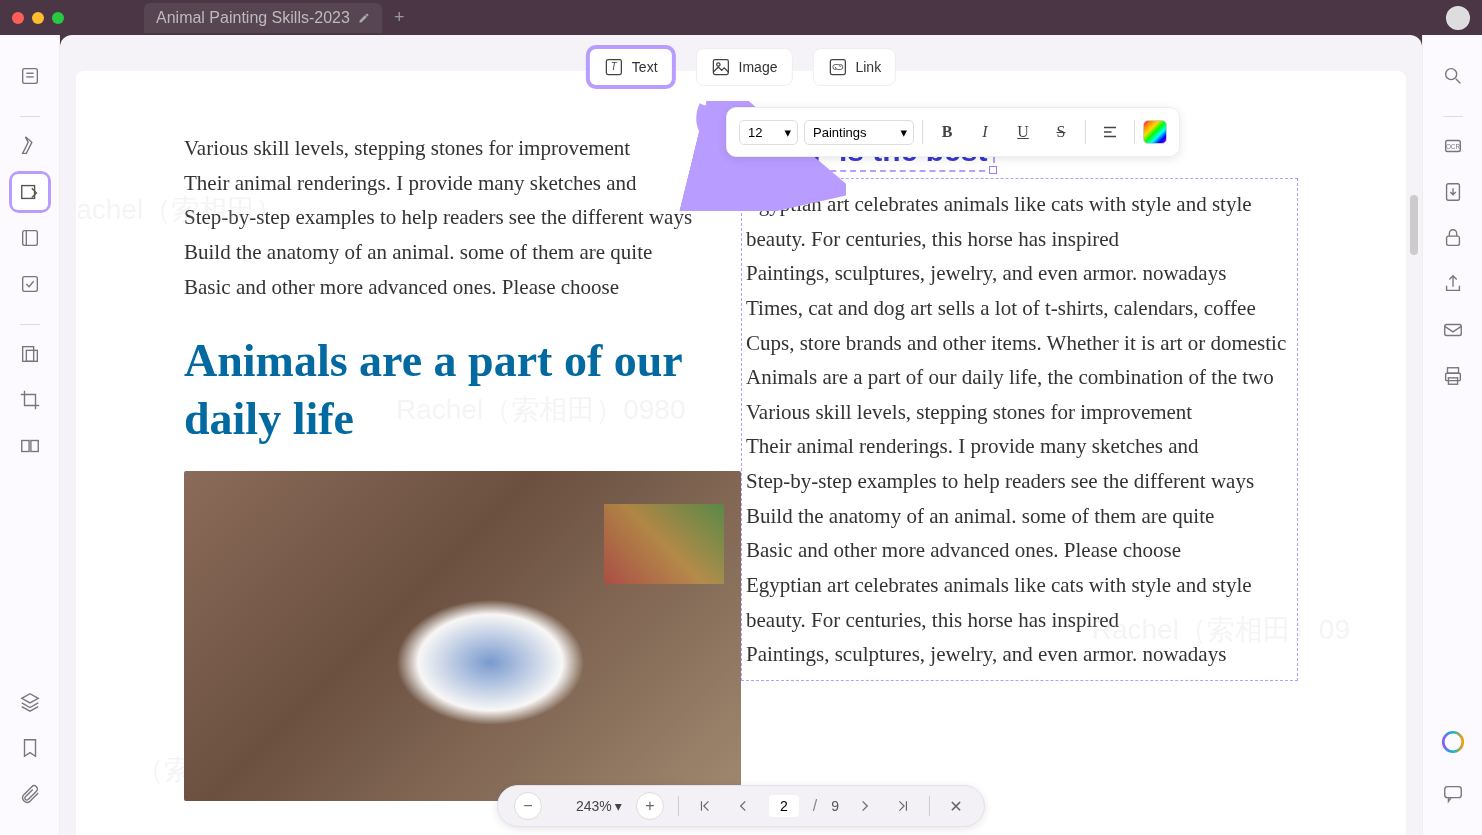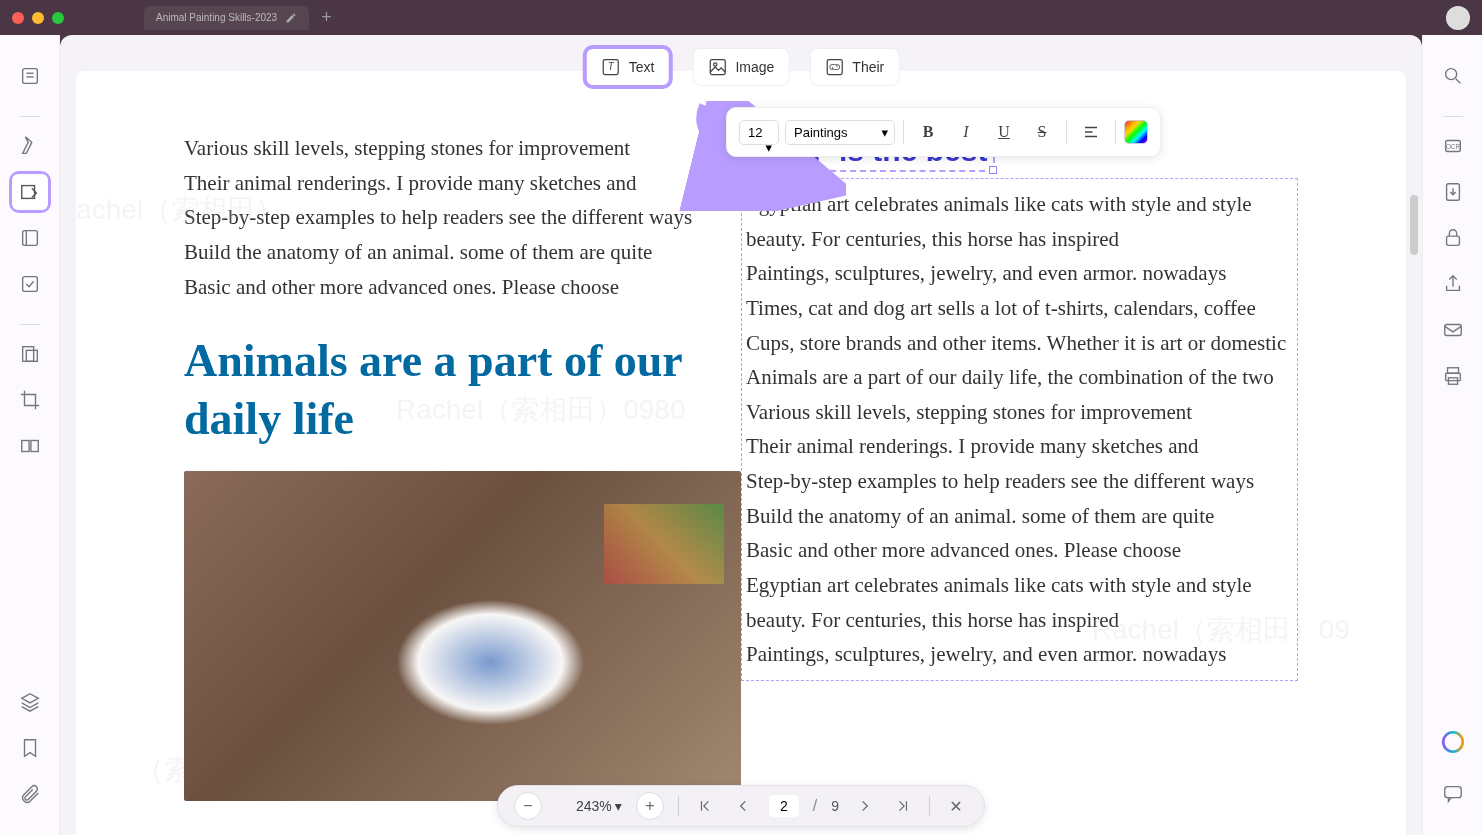--- a/index.html
+++ b/index.html
@@ -4,21 +4,21 @@
   <style>
     * { margin: 0; padding: 0; box-sizing: border-box; }
     body { font-family: -apple-system, BlinkMacSystemFont, Arial, sans-serif; background: #4a3644; overflow: hidden; width: 1482px; height: 835px; }
     
     .title-bar { height: 35px; display: flex; align-items: center; padding: 0 12px; }
     .traffic-lights { display: flex; gap: 8px; margin-right: 80px; }
     .light { width: 12px; height: 12px; border-radius: 50%; }
     .light.red { background: #ff5f57; }
     .light.yellow { background: #febc2e; }
     .light.green { background: #28c840; }
-    .tab { display: flex; align-items: center; gap: 8px; color: #bbb; font-size: 10px; background: rgba(255,255,255,0.08); padding: 6px 12px; border-radius: 6px 6px 0 0; }
+    .tab { display: flex; align-items: center; gap: 8px; color: #bbb; font-size: 16px; background: rgba(255,255,255,0.08); padding: 6px 12px; border-radius: 6px 6px 0 0; }
     .new-tab { color: #999; margin-left: 12px; font-size: 18px; cursor: pointer; }
     .avatar { width: 24px; height: 24px; border-radius: 50%; background: #ddd; margin-left: auto; border: 1px solid rgba(255,255,255,0.2); }
     
     .app-body { display: flex; height: 800px; }
     .left-toolbar { width: 60px; background: #fcfaff; display: flex; flex-direction: column; align-items: center; padding-top: 20px; gap: 4px; border-right: 1px solid #eee; }
     .tool-btn { width: 42px; height: 42px; display: flex; align-items: center; justify-content: center; border-radius: 8px; cursor: pointer; color: #666; }
     .tool-btn.highlighted { background: #b99cff; border: 3px solid #b99cff; border-radius: 10px; position: relative; }
     .tool-btn.highlighted .inner { background: #fff; width: 100%; height: 100%; border-radius: 6px; display: flex; align-items: center; justify-content: center; }
     .tool-spacer { height: 12px; width: 20px; border-bottom: 1px solid #ddd; margin: 4px 0; }
     .left-bottom { margin-top: auto; margin-bottom: 20px; display: flex; flex-direction: column; gap: 4px; align-items: center; }
@@ -180,26 +180,26 @@
             <circle cx="9" cy="9" r="2" fill="none" stroke="#444" stroke-width="1.5"></circle>
             <path d="M3 18l6-6 4 4 3-3 5 5" fill="none" stroke="#444" stroke-width="1.5"></path>
           </svg>
         <span>Image</span>
       </div>
       <div class="mode-btn">
         <svg width="20" height="20" viewBox="0 0 24 24">
             <rect x="3" y="3" width="18" height="18" rx="2" fill="none" stroke="#444" stroke-width="1.5"></rect>
             <path d="M9 12a3 3 0 003 3h3a3 3 0 000-6h-1M15 12a3 3 0 00-3-3H9a3 3 0 000 6h1" fill="none" stroke="#444" stroke-width="1"></path>
           </svg>
-        <span>Their</span>
+        <span>Link</span>
       </div>
     </div>
 
     <div class="format-bar">
-      <div class="fmt-select" style="width:40px;"><span>12</span><span style="position:absolute;right:6px;">▾</span></div>
+      <div class="fmt-select" style="width:59px;"><span>12</span><span style="position:absolute;right:6px;">▾</span></div>
       <div class="fmt-select" style="width:110px;"><span>Paintings</span><span style="position:absolute;right:6px;">▾</span></div>
       <div class="fmt-divider"></div>
       <div class="fmt-btn">
           <b>B</b>
         </div>
       <div class="fmt-btn">
           <i>I</i>
         </div>
       <div class="fmt-btn">
           <u>U</u>

